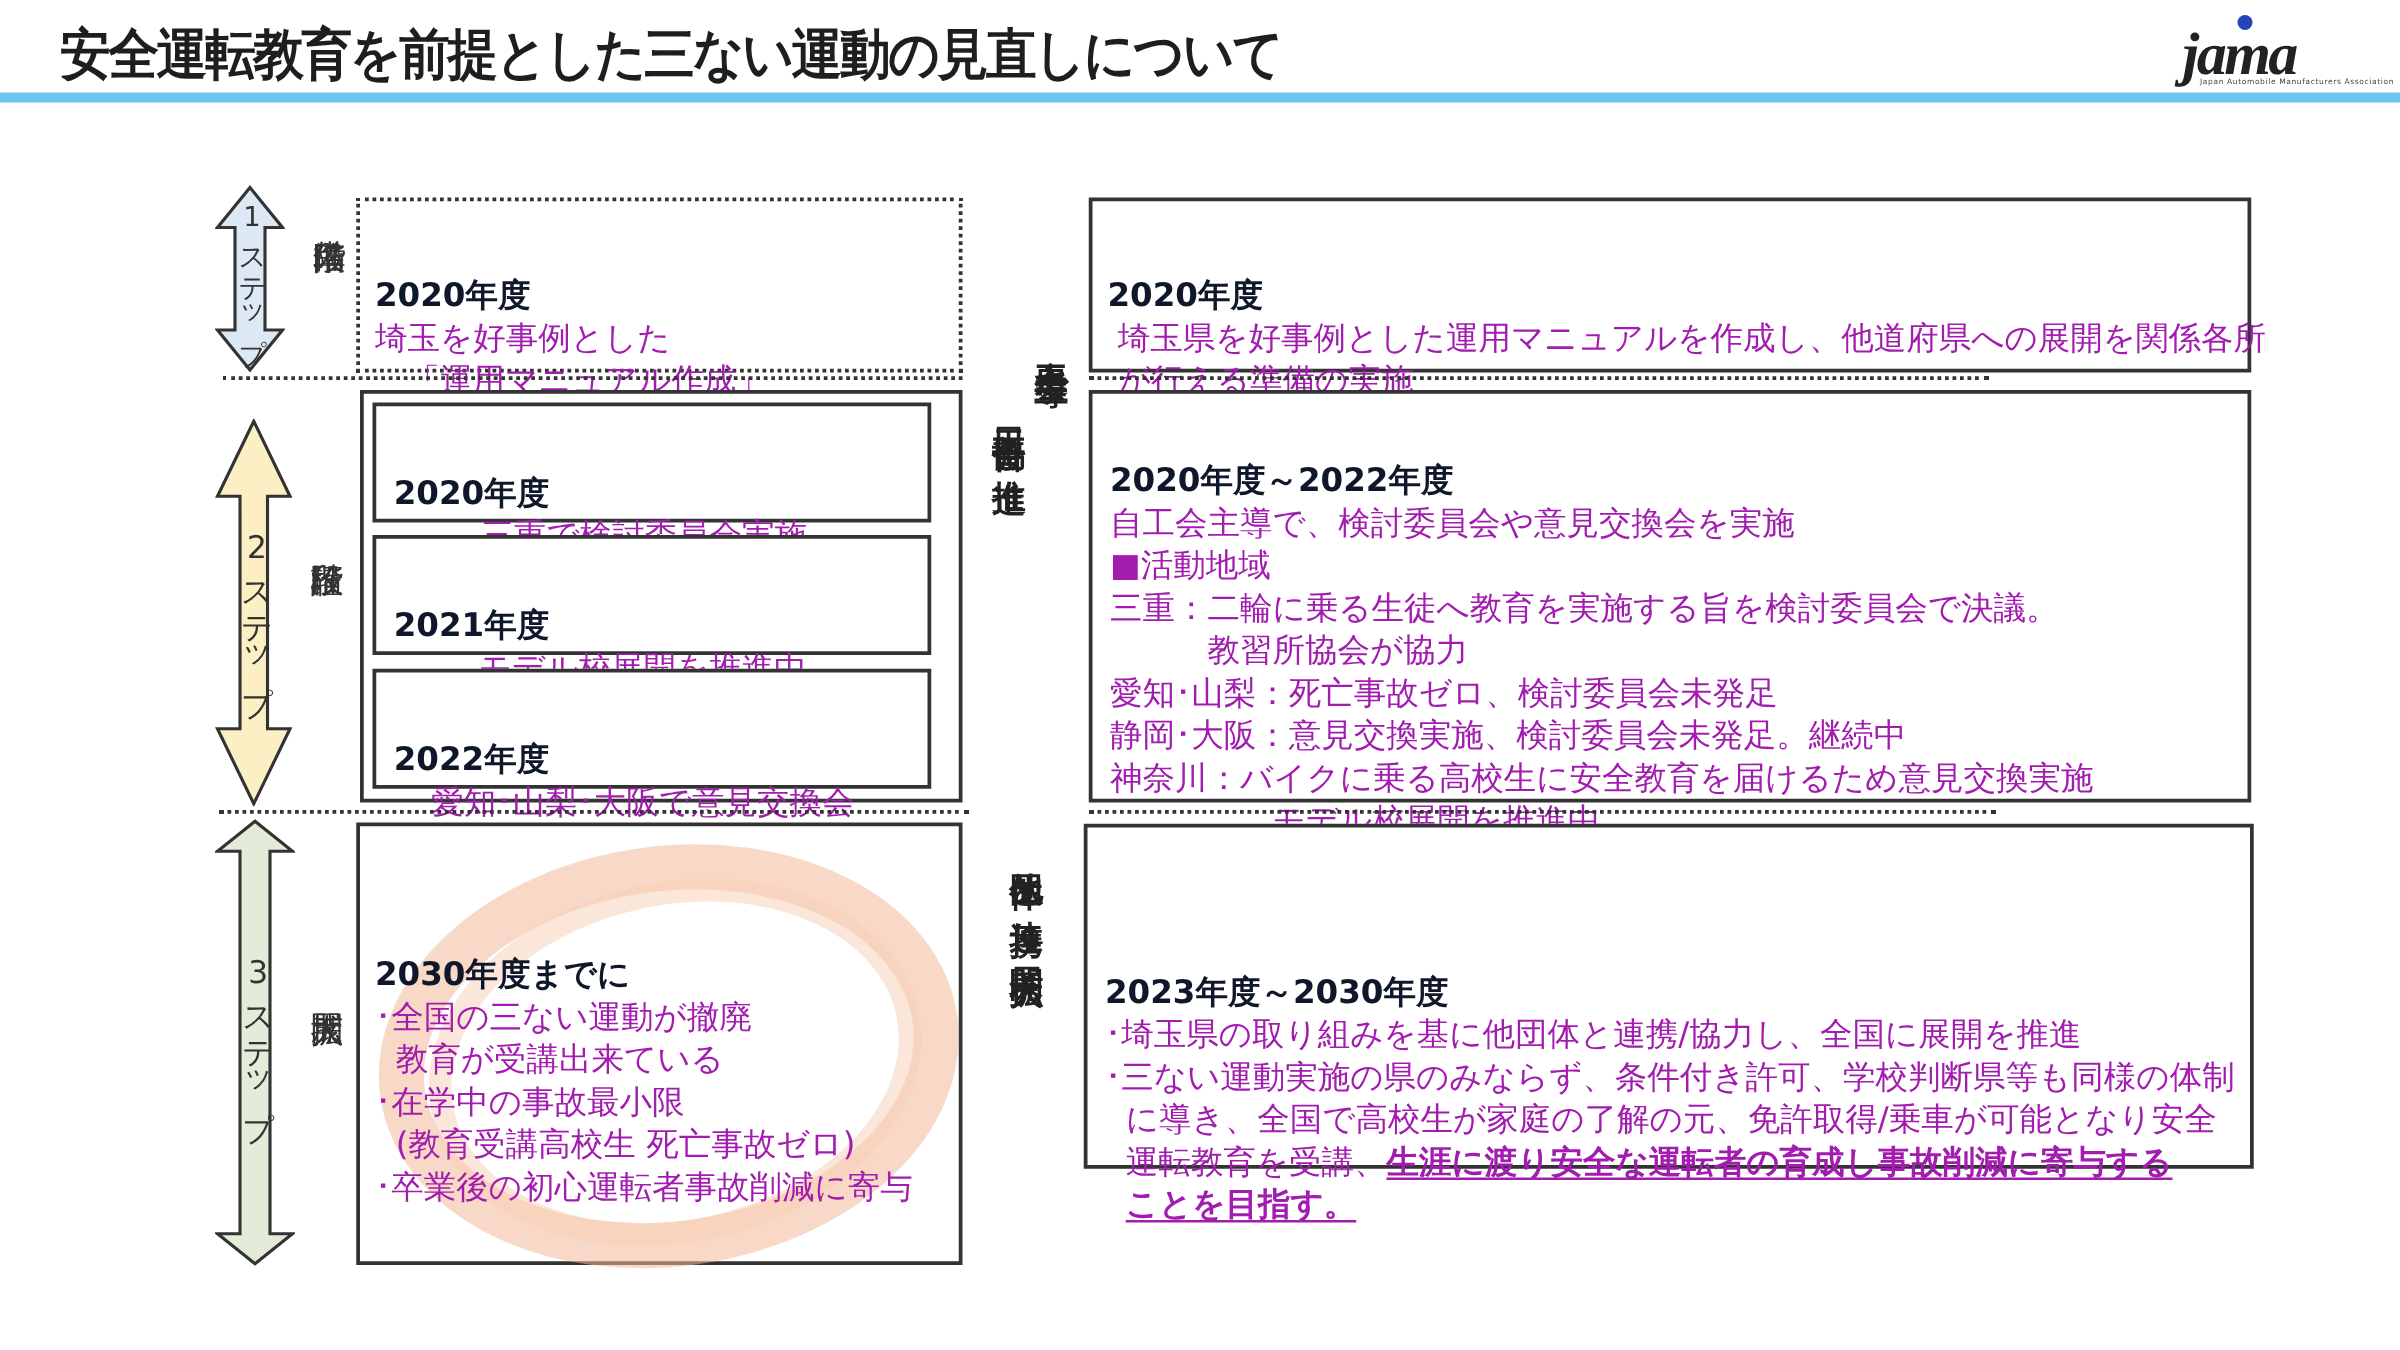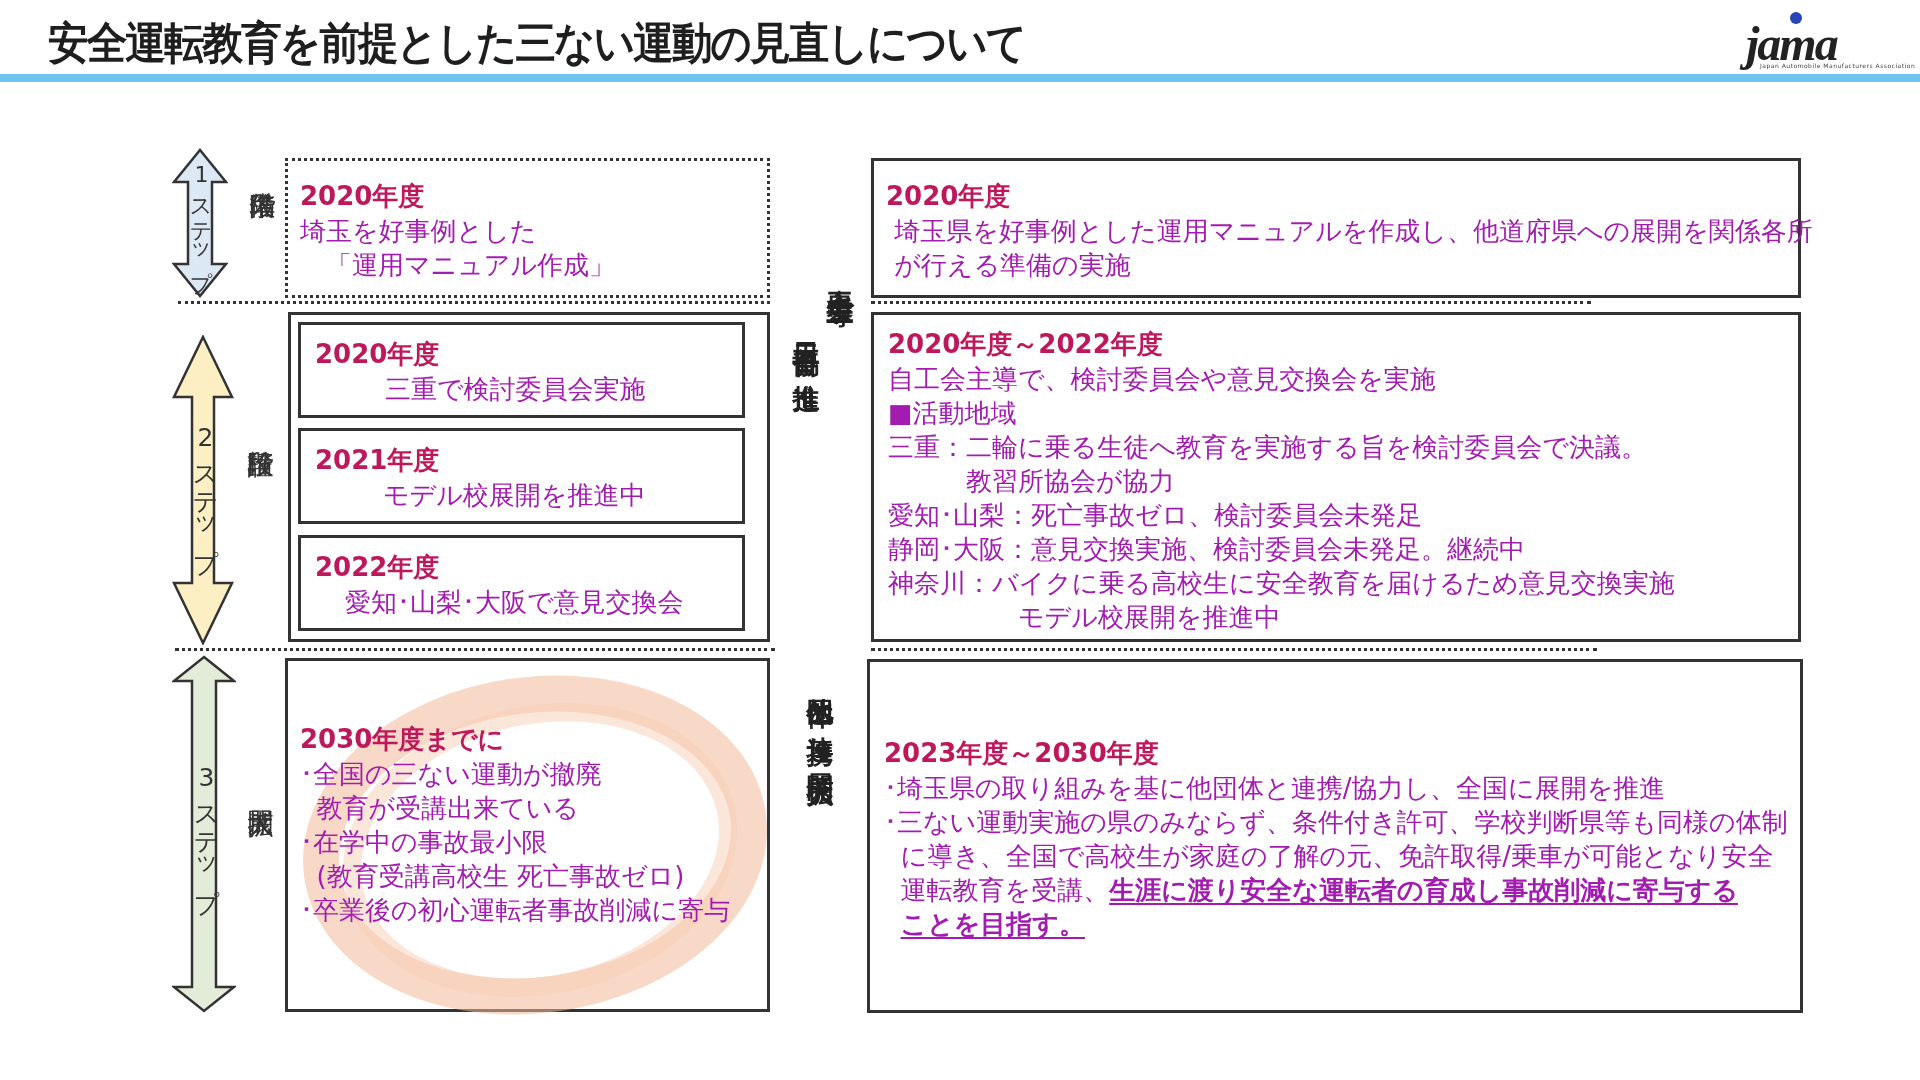--- a/index.html
+++ b/index.html
@@ -14,21 +14,21 @@
     .logo-text { position: absolute; left: 0; top: 4px; font-size: 48px; font-weight: bold; font-style: italic; color: #222; letter-spacing: -2px; font-family: Liberation Serif, serif; }
     .logo-sub { position: absolute; left: 14px; top: 50px; font-size: 6px; color: #444; letter-spacing: 0.5px; white-space: nowrap; }
 
     .arrow { position: absolute; }
     .arrow svg { position: absolute; left: 0; top: 0; }
     .arrow-label { position: absolute; writing-mode: vertical-rl; text-orientation: upright; font-size: 25px; color: #333; letter-spacing: -2px; }
     .stage-label { position: absolute; writing-mode: vertical-rl; text-orientation: upright; font-size: 26px; color: #333; letter-spacing: 0px; }
 
     .box { position: absolute; background: #fff; border: 3px solid #333; }
     .box.dotted { border: 3px dotted #333; }
-    .yr { font-weight: bold; font-size: 26px; color: #be185d; }
+    .yr { font-weight: bold; font-size: 26px; color: #0f172a; margin-top: 40px; }
     .txt { font-size: 26px; color: #a21caf; line-height: 34px; white-space: pre; }
 
     .hline { position: absolute; border-top: 3px dotted #333; height: 0; }
 
     .vtext { position: absolute; writing-mode: vertical-rl; text-orientation: upright; font-size: 27px; font-weight: bold; color: #222; line-height: 36px; letter-spacing: 2px; }
 
     .brush { position: absolute; left: 290px; top: 660px; width: 500px; height: 380px; pointer-events: none; }
 
     .ul { font-weight: bold; text-decoration: underline; text-underline-offset: 4px; }
   </style>
@@ -122,20 +122,20 @@
 </svg>
 <div style="position:absolute;left:300px;top:722px;width:460px;">
   <div class="yr">2030年度までに</div>
   <div class="txt">･全国の三ない運動が撤廃</div>
   <div class="txt">  教育が受講出来ている</div>
   <div class="txt">･在学中の事故最小限</div>
   <div class="txt">  (教育受講高校生 死亡事故ゼロ)</div>
   <div class="txt">･卒業後の初心運転者事故削減に寄与</div>
 </div>
 
-<div class="box" style="left:867px;top:659px;width:936px;height:354px;padding:74px 14px 0 14px;">
+<div class="box" style="left:867px;top:659px;width:936px;height:276px;padding:74px 14px 0 14px;">
   <div class="yr">2023年度～2030年度</div>
   <div class="txt">･埼玉県の取り組みを基に他団体と連携/協力し、全国に展開を推進</div>
   <div class="txt">･三ない運動実施の県のみならず、条件付き許可、学校判断県等も同様の体制</div>
   <div class="txt">  に導き、全国で高校生が家庭の了解の元、免許取得/乗車が可能となり安全</div>
   <div class="txt"><span>  運転教育を受講、</span><span class="ul">生涯に渡り安全な運転者の育成し事故削減に寄与する</span></div>
   <div class="txt"><span>  </span><span class="ul">ことを目指す。</span></div>
 </div>
 
 </body></html>

